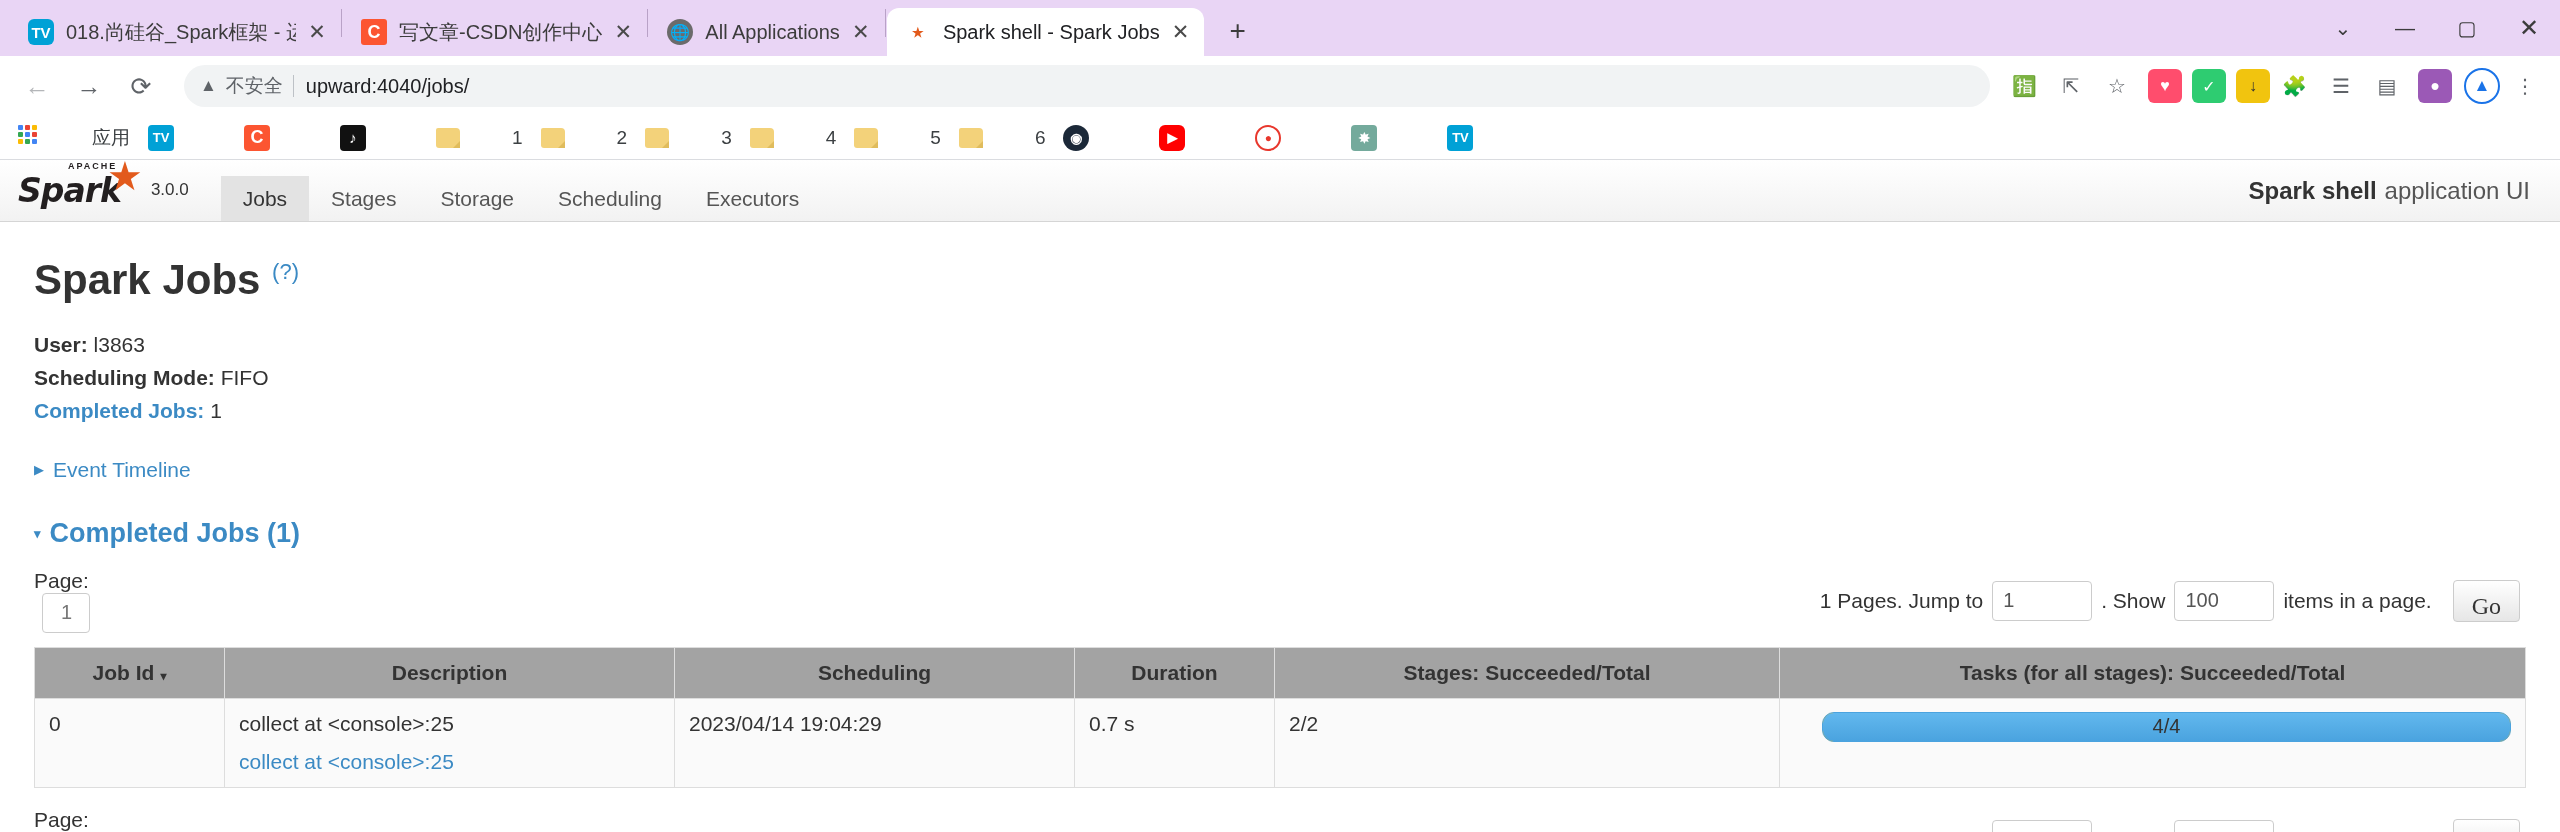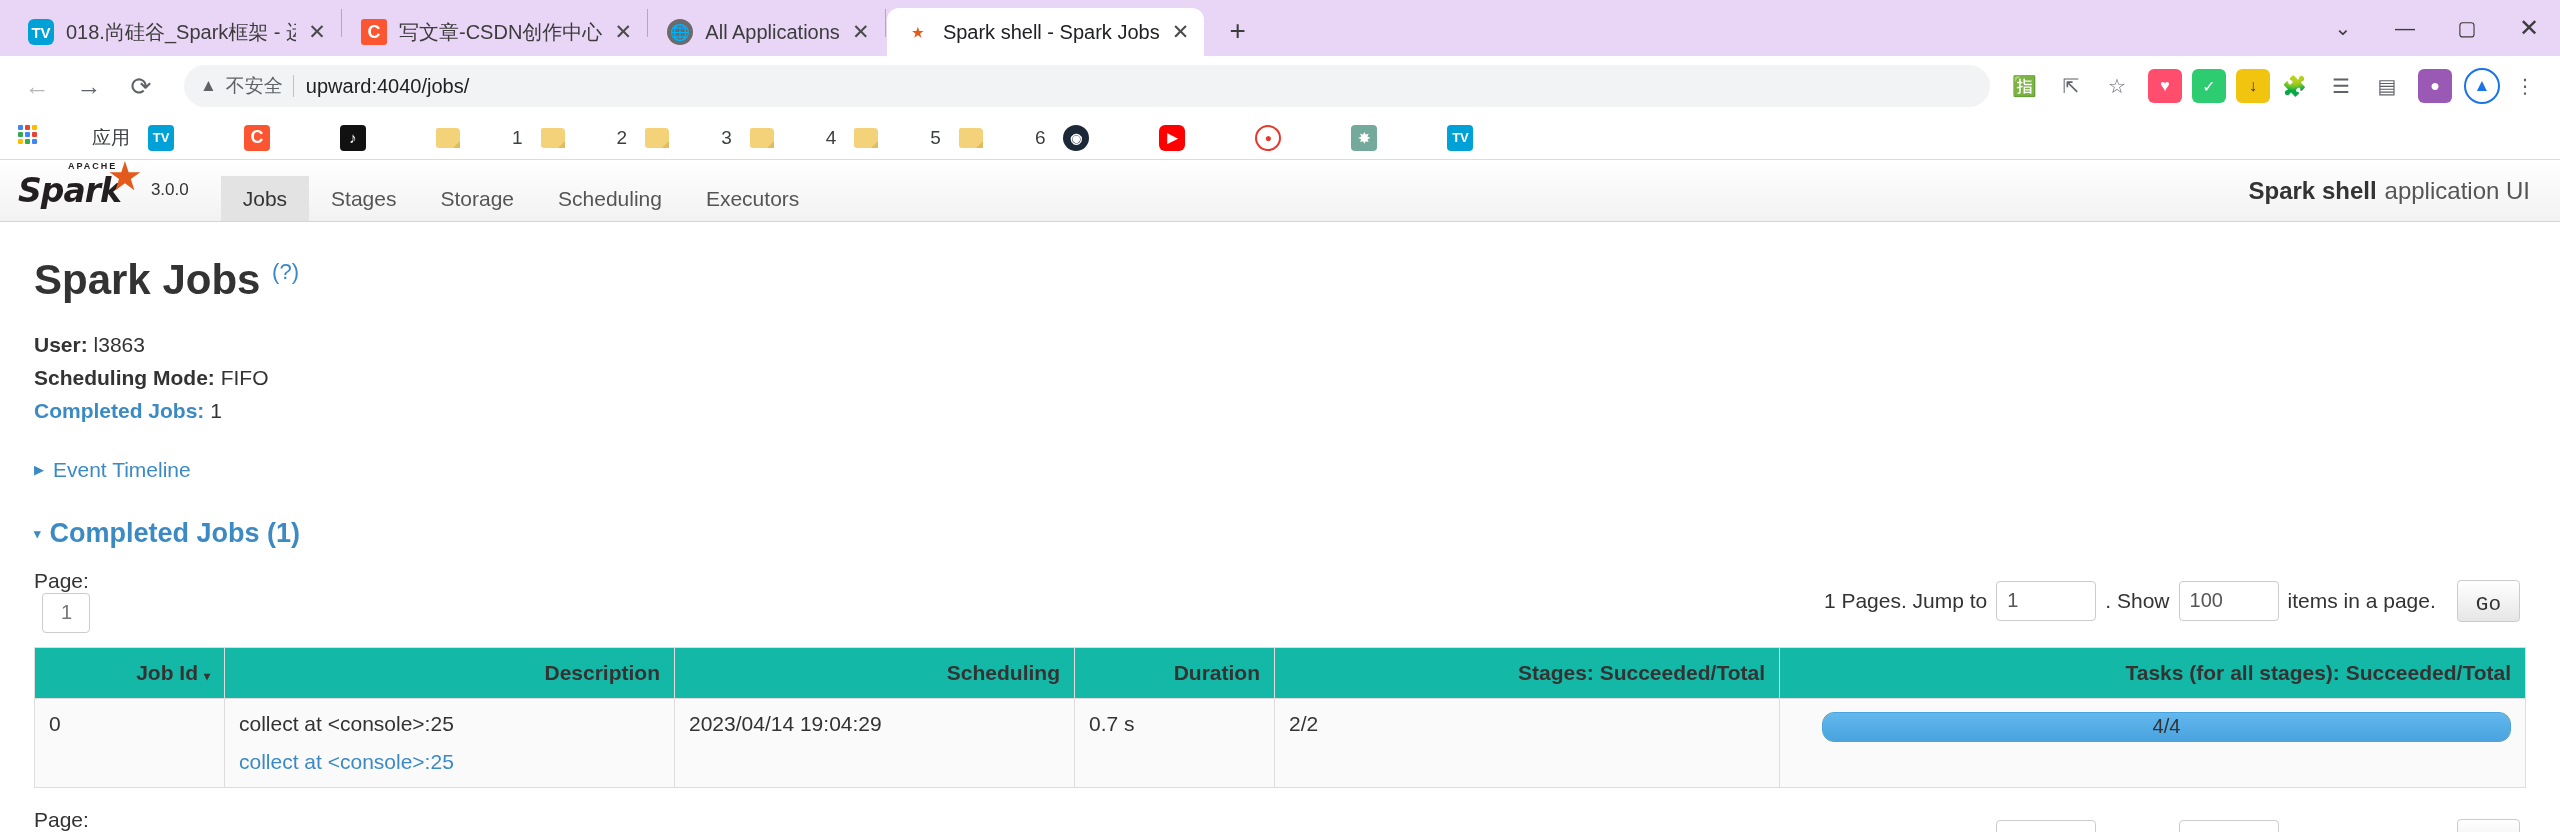--- a/index.html
+++ b/index.html
@@ -269,39 +269,39 @@
   }
   .inp-page { width: 48px; text-align: center; color:#777; }
   .inp-jump { width: 100px; }
   .inp-show { width: 100px; }
   .go-btn {
     height: 42px;
     padding: 12px 18px;
     border: 1px solid #ccc;
     border-radius: 4px;
     background: linear-gradient(to bottom, #ffffff, #e6e6e6);
-    font-size: 21px;
+    font-size: 24px;
     color: #333;
     margin-left: 12px;
-    font-family: Liberation Mono, monospace;
+    font-family: Liberation Serif, serif;
   }
 
   table.jobs {
     width: 100%;
     border-collapse: collapse;
     font-size: 21px;
     color: #333;
     table-layout: fixed;
   }
   table.jobs th {
-    text-align: right;
+    text-align: center;
     font-weight: bold;
     padding: 13px 14px;
     border: 1px solid #ddd;
-    background: #14b8a6;
+    background: #a3a3a3;
     white-space: nowrap;
   }
   table.jobs td {
     padding: 13px 14px;
     border: 1px solid #ddd;
     background: #fafafa;
     vertical-align: top;
   }
   .sort-caret { font-size: 12px; margin-left: 6px; color:#333; }
   .desc-link { color: #3b8ac4; text-decoration: none; display:block; margin-top: 14px; }

